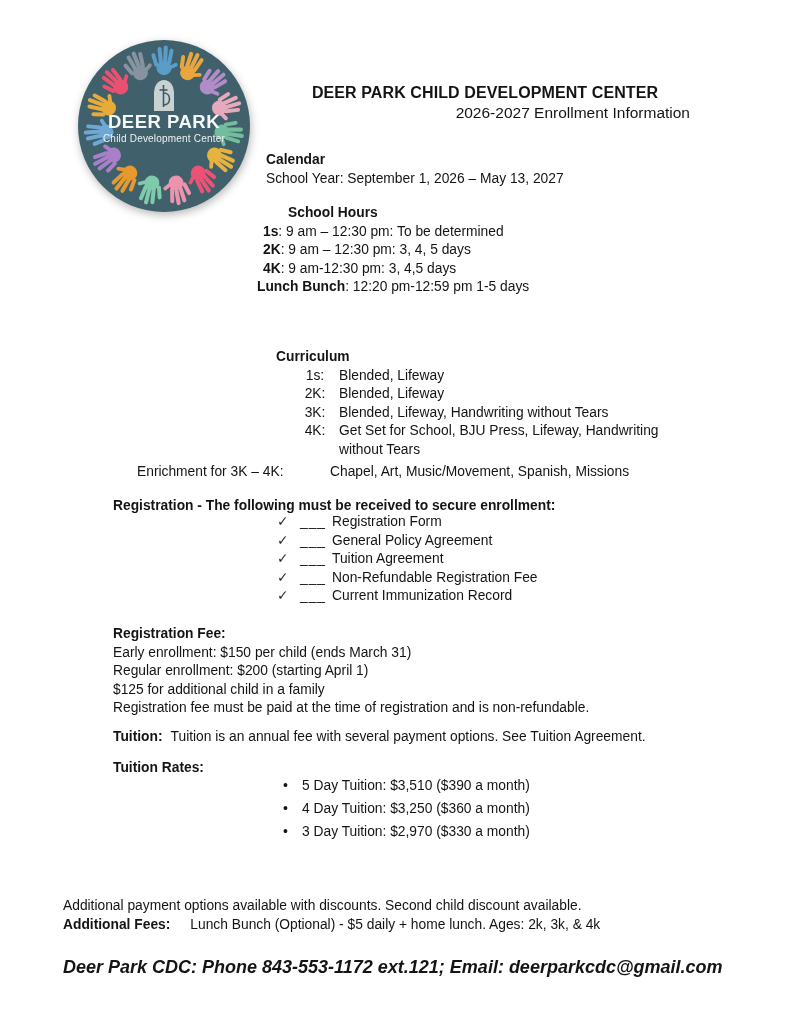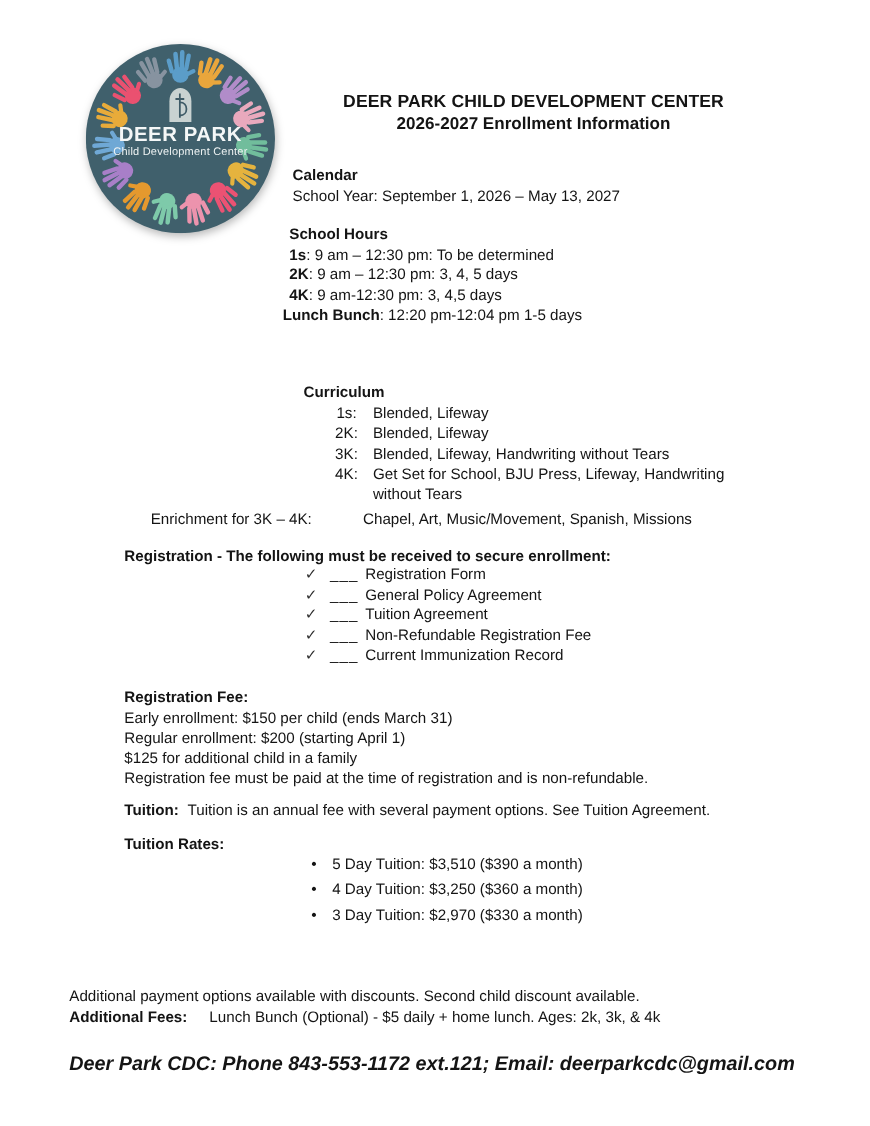--- a/index.html
+++ b/index.html
@@ -26,21 +26,21 @@
   }
   .logo-sub{
     position:absolute;left:0;top:93px;width:172px;
     text-align:center;color:#eef3f3;
     font-size:10px;letter-spacing:0.2px;
   }
 
   
   .header{left:280px;top:84px;width:410px;text-align:center;}
   .header .title{font-size:16px;font-weight:bold;letter-spacing:0.1px;}
-  .header .subtitle{font-size:15.5px;font-weight:bold;margin-top:2px;}
+  .header .subtitle{font-size:15.5px;font-weight:normal;margin-top:2px;text-align:right;}
 
   
   .calendar{left:266px;top:151px;}
   
   .school-hours{left:257px;top:204px;}
   .school-hours .row{padding-left:6px;}
   .school-hours .row.noindent{padding-left:0;}
   
   .curriculum{left:248px;top:348px;margin-left:28px;}
   .curriculum .crow{display:flex;}
@@ -123,25 +123,25 @@
     <div class="title">DEER PARK CHILD DEVELOPMENT CENTER</div>
     <div class="subtitle">2026-2027 Enrollment Information</div>
   </div>
 
   <div class="abs calendar body-text">
     <div class="b">Calendar</div>
     <div>School Year: September 1, 2026 – May 13, 2027</div>
   </div>
 
   <div class="abs school-hours body-text">
-    <div class="b" style="padding-left:6px;">School Hours</div>
+    <div class="b" style="padding-left:6px;margin-left:25px;">School Hours</div>
     <div class="row"><span class="b">1s</span><span>: 9 am – 12:30 pm: To be determined</span></div>
     <div class="row"><span class="b">2K</span><span>: 9 am – 12:30 pm: 3, 4, 5 days</span></div>
     <div class="row"><span class="b">4K</span><span>: 9 am-12:30 pm: 3, 4,5 days</span></div>
-    <div class="row noindent"><span class="b">Lunch Bunch</span><span>: 12:20 pm-12:04 pm 1-5 days</span></div>
+    <div class="row noindent"><span class="b">Lunch Bunch</span><span>: 12:20 pm-12:59 pm 1-5 days</span></div>
   </div>
 
   <div class="abs curriculum body-text">
     <div class="b">Curriculum</div>
     <div class="crow">
         <span class="clabel">1s:</span>
         <span class="ccontent">Blended, Lifeway</span>
       </div>
     <div class="crow">
         <span class="clabel">2K:</span>

